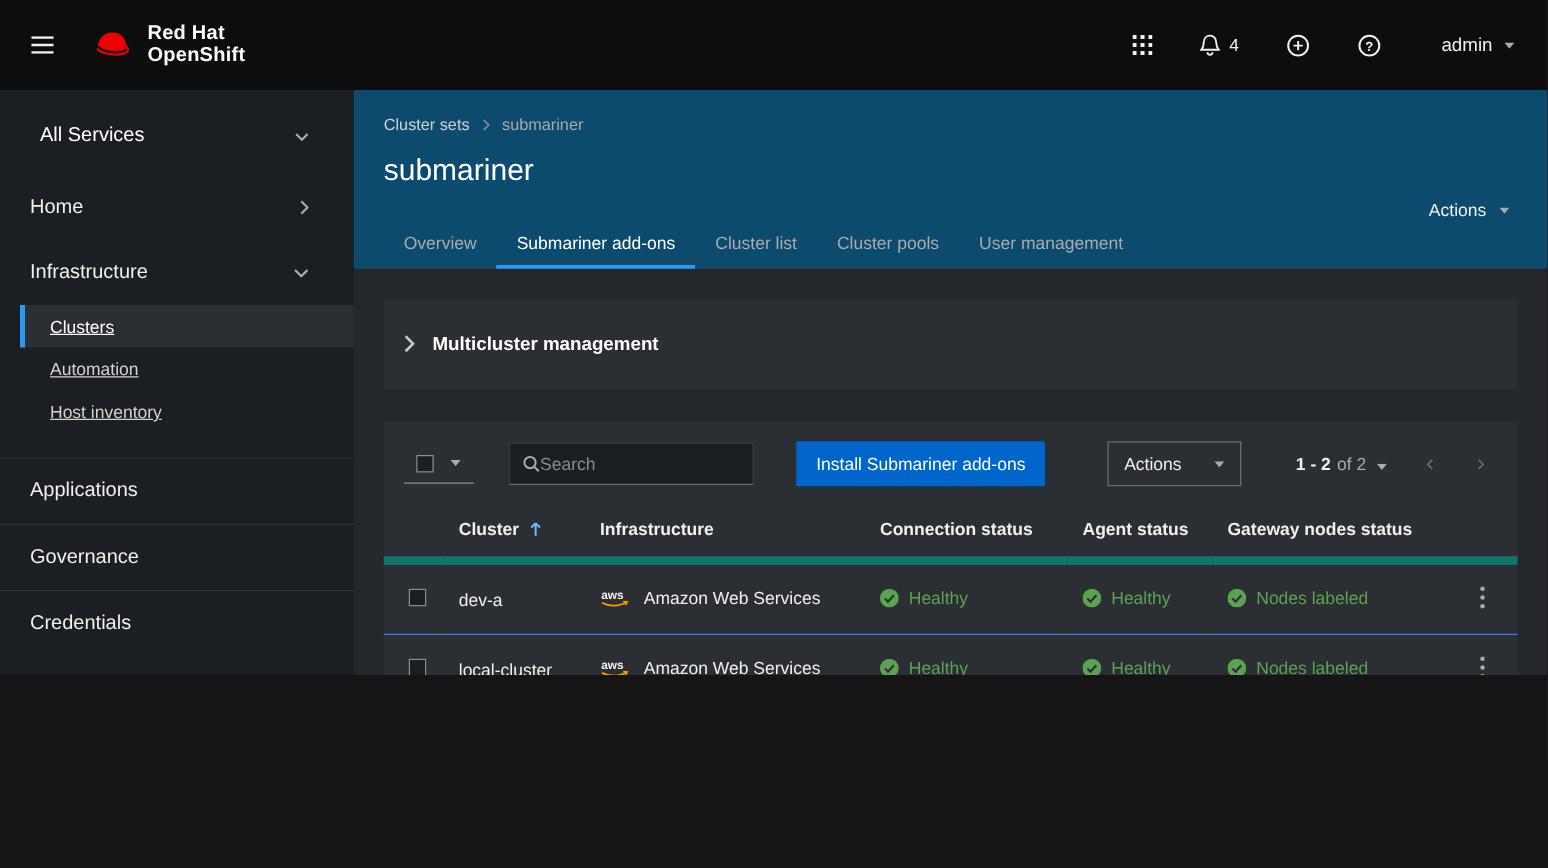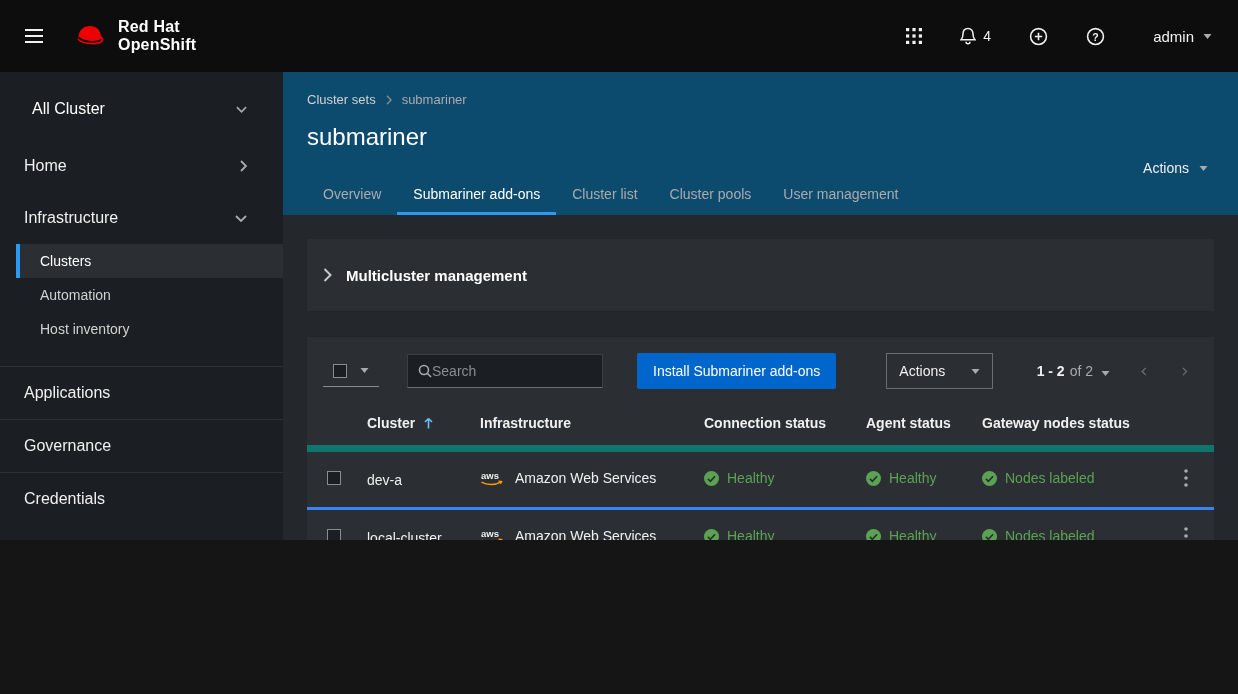--- a/index.html
+++ b/index.html
@@ -33,21 +33,21 @@
 
   
   .sidebar { width:283px; background:#1b1e22; flex-shrink:0; padding-top:12px;
     display:flex; flex-direction:column; }
   .perspective { display:flex; align-items:center; justify-content:space-between;
     padding:16px 36px 16px 32px; font-size:16px; font-weight:500; color:#fff;
     cursor:pointer; margin-bottom:6px; }
   .nav-item-top { display:flex; align-items:center; justify-content:space-between;
     padding:17px 36px 17px 24px; font-size:16px; color:#f0f0f0; cursor:pointer; }
   .subnav { list-style:none; margin:0 0 4px 16px; }
-  .subnav-item { padding:9px 16px 9px 24px; font-size:14px; color:#d2d2d2; cursor:pointer; }
+  .subnav-item { padding:9px 16px 9px 24px; font-size:14px; color:#d2d2d2; cursor:pointer;text-decoration:underline; }
   .subnav-item.active { background:#2b2e33; border-left:4px solid #2b9af3;
     padding-left:20px; color:#fff; }
   .nav-bordered { border-top:1px solid #2e3136; }
   .group-gap { margin-top:16px; }
 
   
   .main { flex:1; display:flex; flex-direction:column; min-width:0; background:#24272c; }
   .page-header { background:#0c4a6e; padding:20px 24px 0; position:relative; flex-shrink:0; }
   .breadcrumb { display:flex; align-items:center; gap:10px; font-size:13px; }
   .breadcrumb a { color:#d2d2d2; text-decoration:none; cursor:pointer; }
@@ -91,21 +91,21 @@
   .pag-range { font-weight:700; color:#f0f0f0; font-size:14px; }
   .pag-of { color:#aaabac; font-size:14px; margin-left:5px; }
   .pag-caret-btn { background:none; border:none; color:#aaabac; padding:4px 8px; cursor:pointer; }
   .icon-btn { background:none; border:none; color:#6a6e73; padding:4px 10px;
     cursor:pointer; display:inline-flex; align-items:center; }
   .icon-btn.spaced { margin-left:12px; }
 
   table { width:100%; border-collapse:collapse; font-size:14px; table-layout:fixed; }
   thead th { text-align:left; padding:10px 12px 14px; color:#f0f0f0; font-weight:700;
     border-bottom:7px solid #0f766e; }
-  tbody td { padding:15px 12px; border-bottom:3px solid #3b82f6; color:#f0f0f0; }
+  tbody td { padding:15px 12px; border-bottom:1px solid #3b82f6; color:#f0f0f0; }
   .col-check { width:48px; }
   .col-cluster { width:113px; }
   .col-infra { width:224px; }
   .col-conn { width:162px; }
   .col-agent { width:116px; }
   .col-kebab { width:58px; }
   th.cell-check, td.cell-check { padding-left:20px; padding-right:4px; }
   .sort-btn { background:none; border:none; color:#f0f0f0; font:inherit; font-weight:700;
     display:inline-flex; align-items:center; gap:9px; cursor:pointer; padding:0; }
   .cell-flex { display:inline-flex; align-items:center; gap:8px; }
@@ -183,21 +183,21 @@
             </svg>
         </span>
       </div>
     </div>
   </header>
 
   <div class="main-row">
 
     <nav class="sidebar">
       <div class="perspective">
-        <span>All Cluster</span>
+        <span>All Services</span>
         <span class="caret">
           <svg width="11" height="7" viewBox="0 0 12 7">
               <path d="M1 1l5 5 5-5" fill="none" stroke="currentColor" stroke-width="1.8"></path>
             </svg>
         </span>
       </div>
 
       <div class="nav-item-top">
         <span>Home</span>
         <span class="caret">

